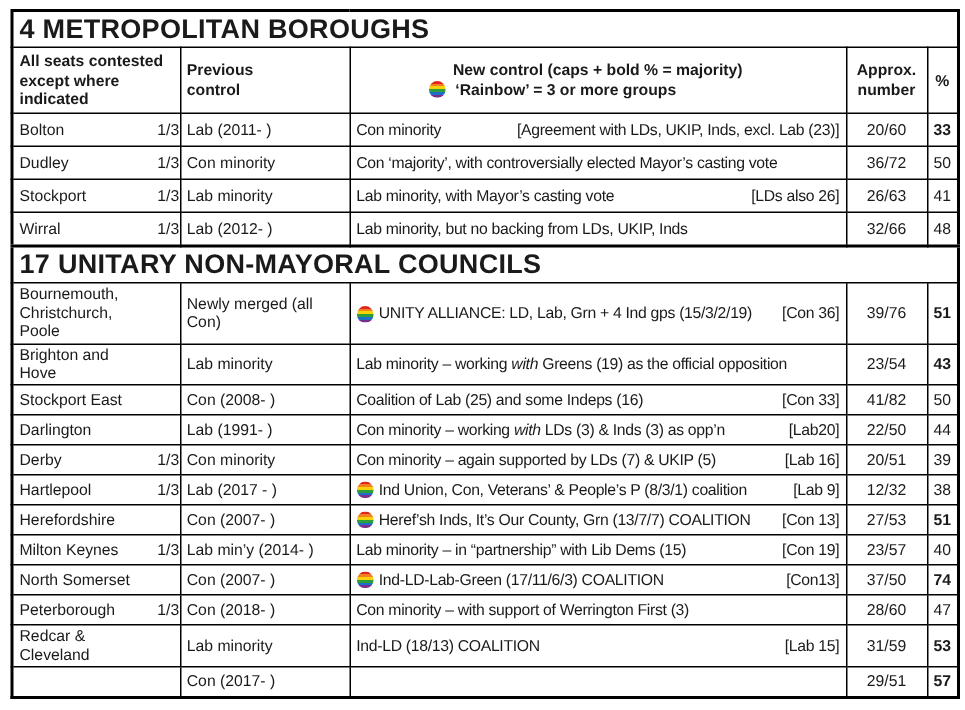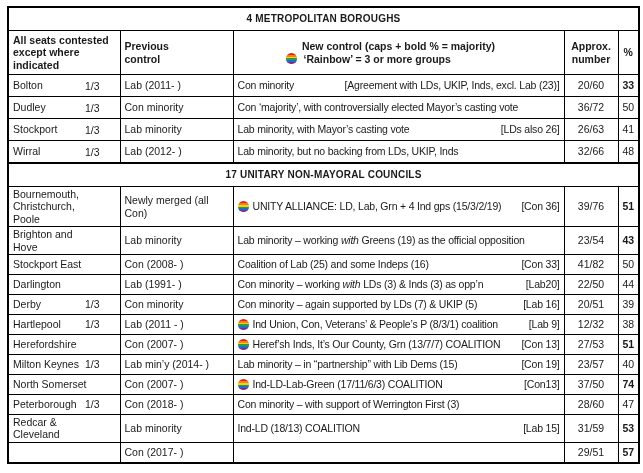--- a/index.html
+++ b/index.html
@@ -9,35 +9,35 @@
   }
   table.main{
     position:absolute;left:7px;top:6px;
     border-collapse:collapse;table-layout:fixed;width:631px;
     border:2px solid #000;
   }
   td{border:1px solid #000;padding:1px 4px;vertical-align:middle;font-size:10.5px;line-height:1.18;}
   
   tr.section-title-row td{
     border-top:2px solid #000;border-bottom:1px solid #000;
-    height:20px;text-align:center;font-weight:bold;font-size:10px;letter-spacing:.2px;
+    height:20px;font-weight:bold;font-size:18px;letter-spacing:.2px;
   }
   
   tr.header-row td{height:41px;font-weight:bold;vertical-align:middle;}
   .c2h .l1{}
   .c2h .l2{text-align:left;}
   .c3h .nc-h1{text-align:center;}
   .c3h .nc-h2{text-align:left;display:flex;align-items:center;gap:3px;padding-left:48px;}
   .c4h{text-align:center;}
   .c5h{text-align:center;}
   
   tbody.sec-met td{height:19px;}
   tbody.sec-uni td{height:17px;}
   td.c1{position:relative;padding-right:22px;}
-  td.c1 .frac{position:absolute;right:20px;top:50%;transform:translateY(-50%);}
+  td.c1 .frac{position:absolute;right:0;top:50%;transform:translateY(-50%);}
   td.c3{overflow:hidden;}
   .ncwrap{display:flex;align-items:center;white-space:nowrap;letter-spacing:-0.2px;overflow:hidden;}
   .ncbracket{margin-left:auto;padding-left:6px;}
   td.c4{text-align:center;padding:1px 2px;}
   td.c5{text-align:center;padding:1px 1px;}
   td.c5.b{font-weight:bold;}
   .rainbow{
     display:inline-block;width:11px;height:11px;flex:0 0 11px;
     border-radius:50% 50% 45% 45%;margin-right:4px;vertical-align:-1px;
   }
@@ -184,21 +184,21 @@
           <div class="ncwrap">
             <span class="ncmain"><span>Con minority – again supported by LDs (7) &amp; UKIP (5)</span></span>
             <span class="ncbracket">[Lab 16]</span>
           </div>
         </td>
         <td class="c4">20/51</td>
         <td class="c5">39</td>
       </tr>
       <tr class="data-row">
         <td class="c1"><span class="cname">Hartlepool</span><span class="frac">1/3</span></td>
-        <td class="c2">Lab (2011 - )</td>
+        <td class="c2">Lab (2017 - )</td>
         <td class="c3">
           <div class="ncwrap">
             <span class="rainbow" style="background: linear-gradient(rgb(224, 37, 29) 0%, rgb(224, 37, 29) 16.6667%, rgb(242, 128, 34) 16.6667%, rgb(242, 128, 34) 33.3333%, rgb(246, 210, 12) 33.3333%, rgb(246, 210, 12) 50%, rgb(46, 158, 58) 50%, rgb(46, 158, 58) 66.6667%, rgb(29, 112, 200) 66.6667%, rgb(29, 112, 200) 83.3333%, rgb(123, 45, 139) 83.3333%, rgb(123, 45, 139) 100%);"></span>
             <span class="ncmain"><span>Ind Union, Con, Veterans’ &amp; People’s P (8/3/1) coalition</span></span>
             <span class="ncbracket">[Lab 9]</span>
           </div>
         </td>
         <td class="c4">12/32</td>
         <td class="c5">38</td>
       </tr>

